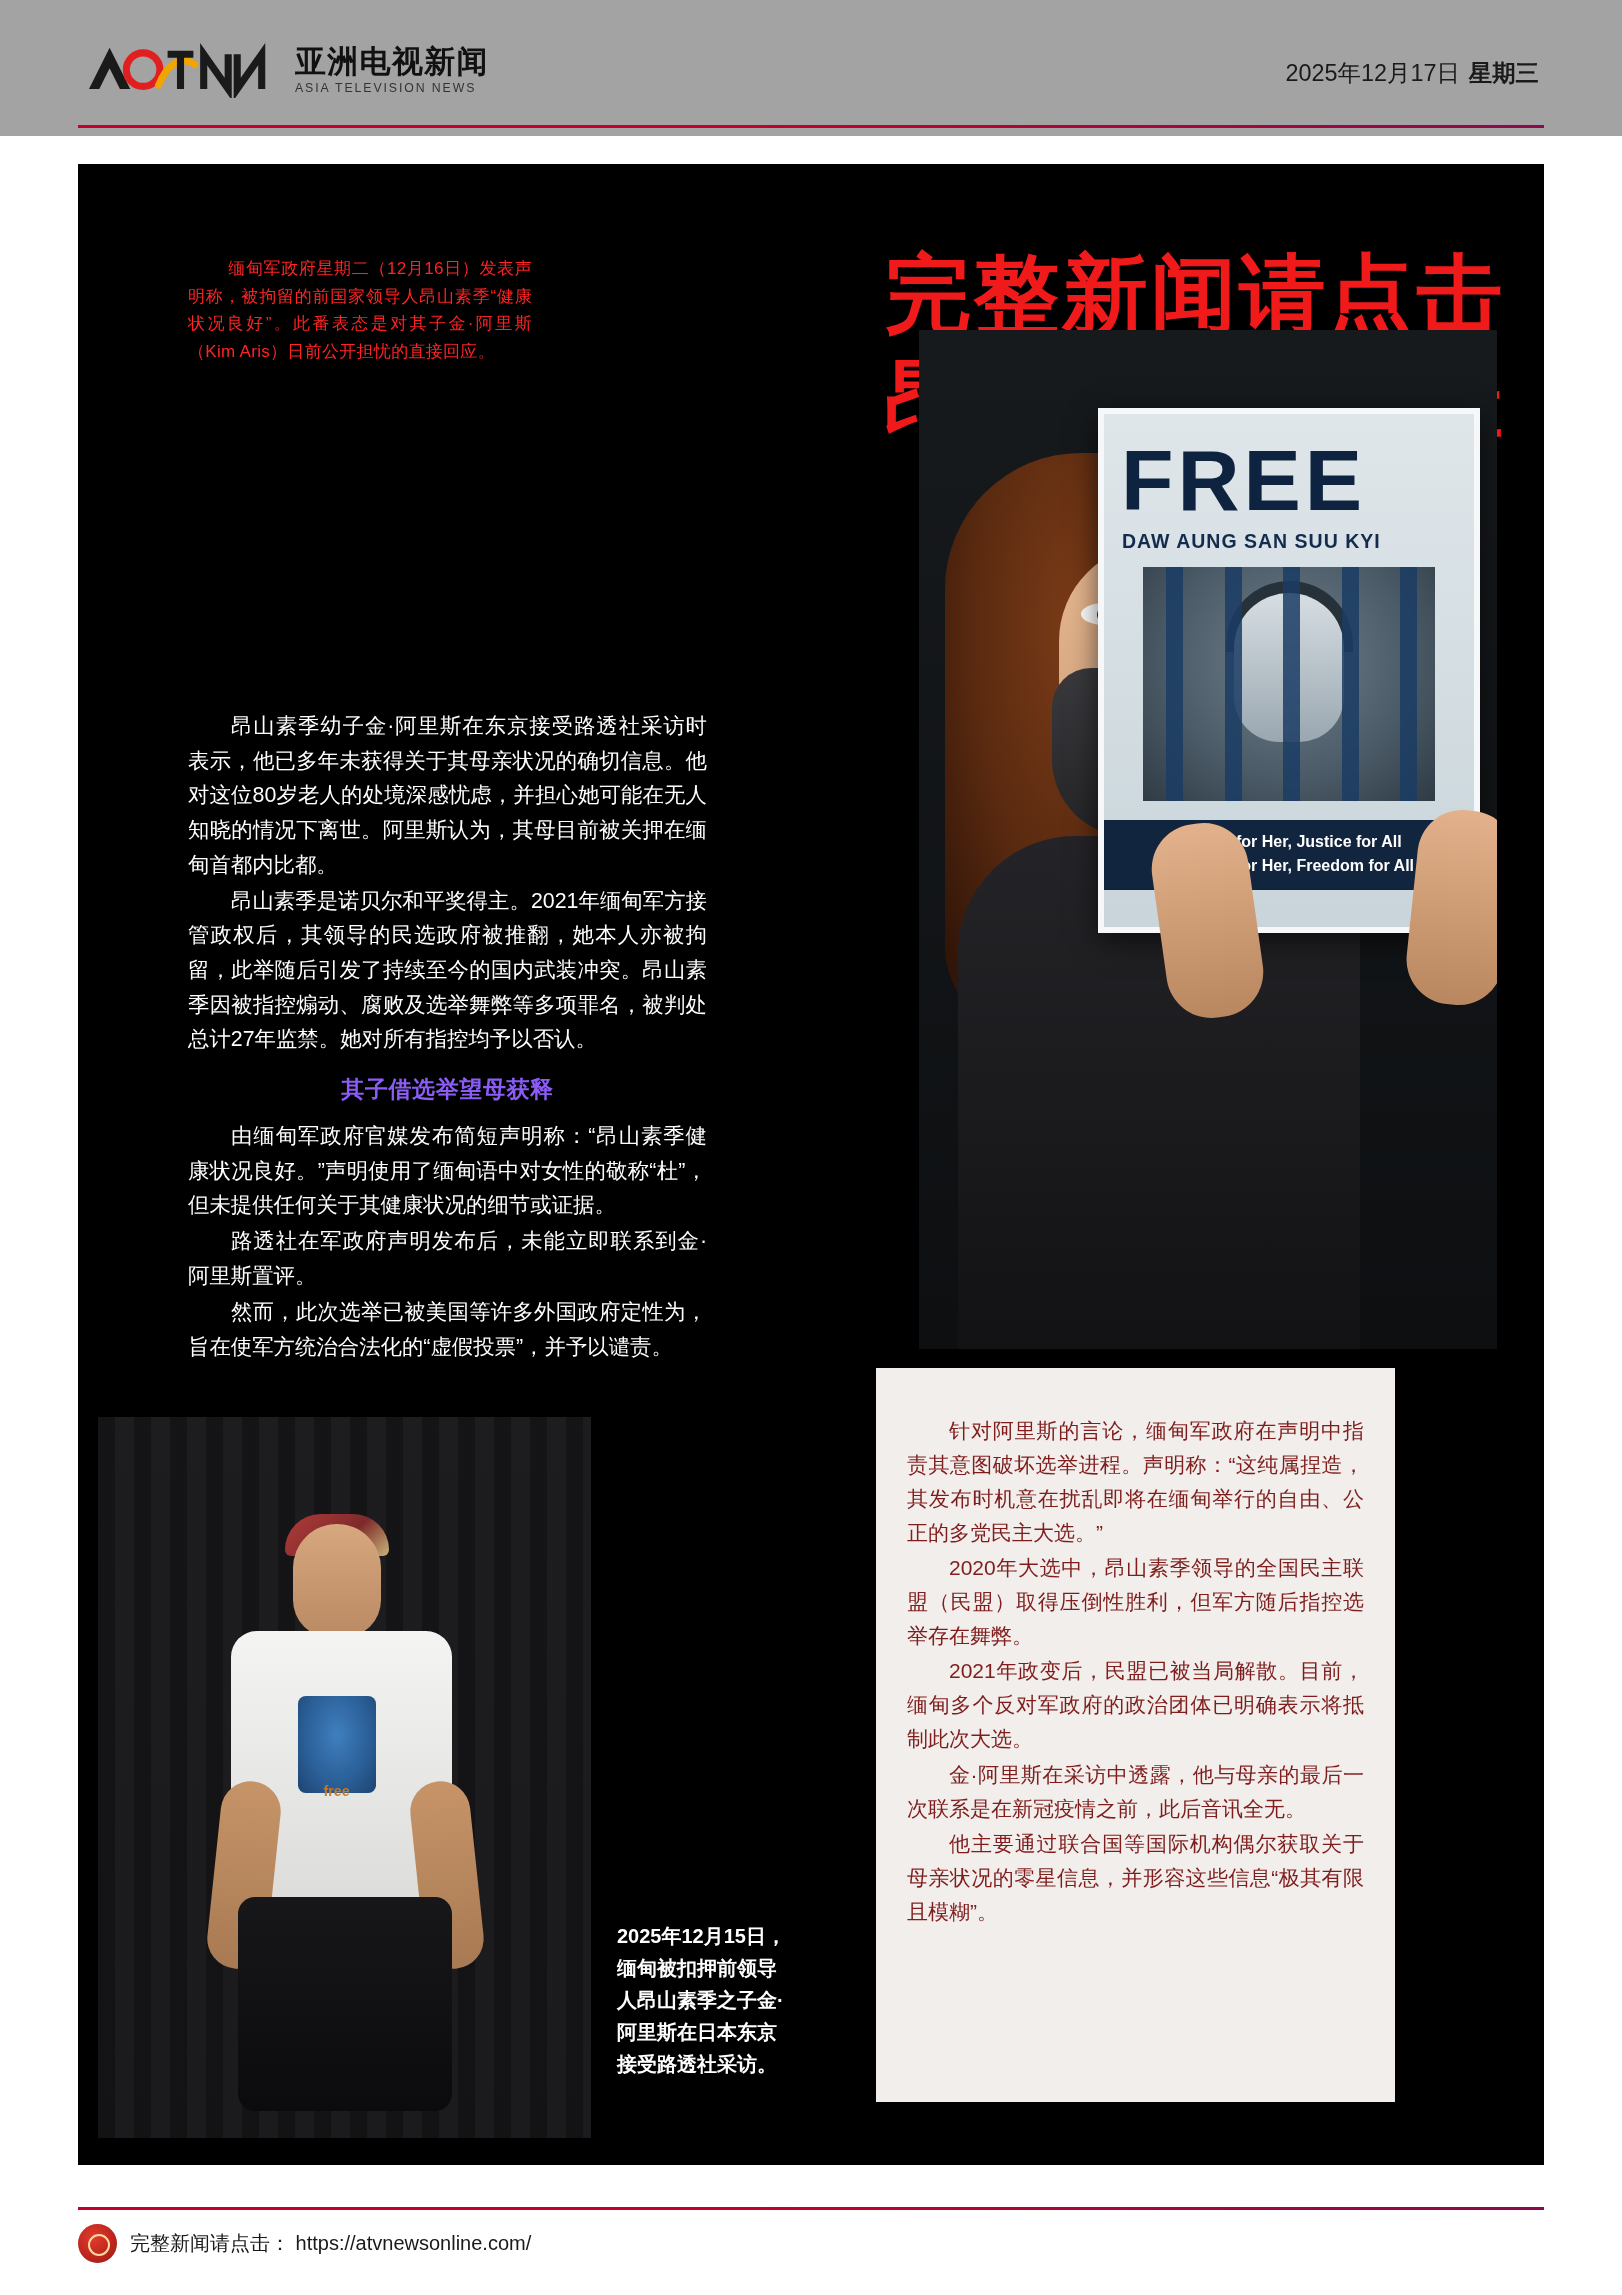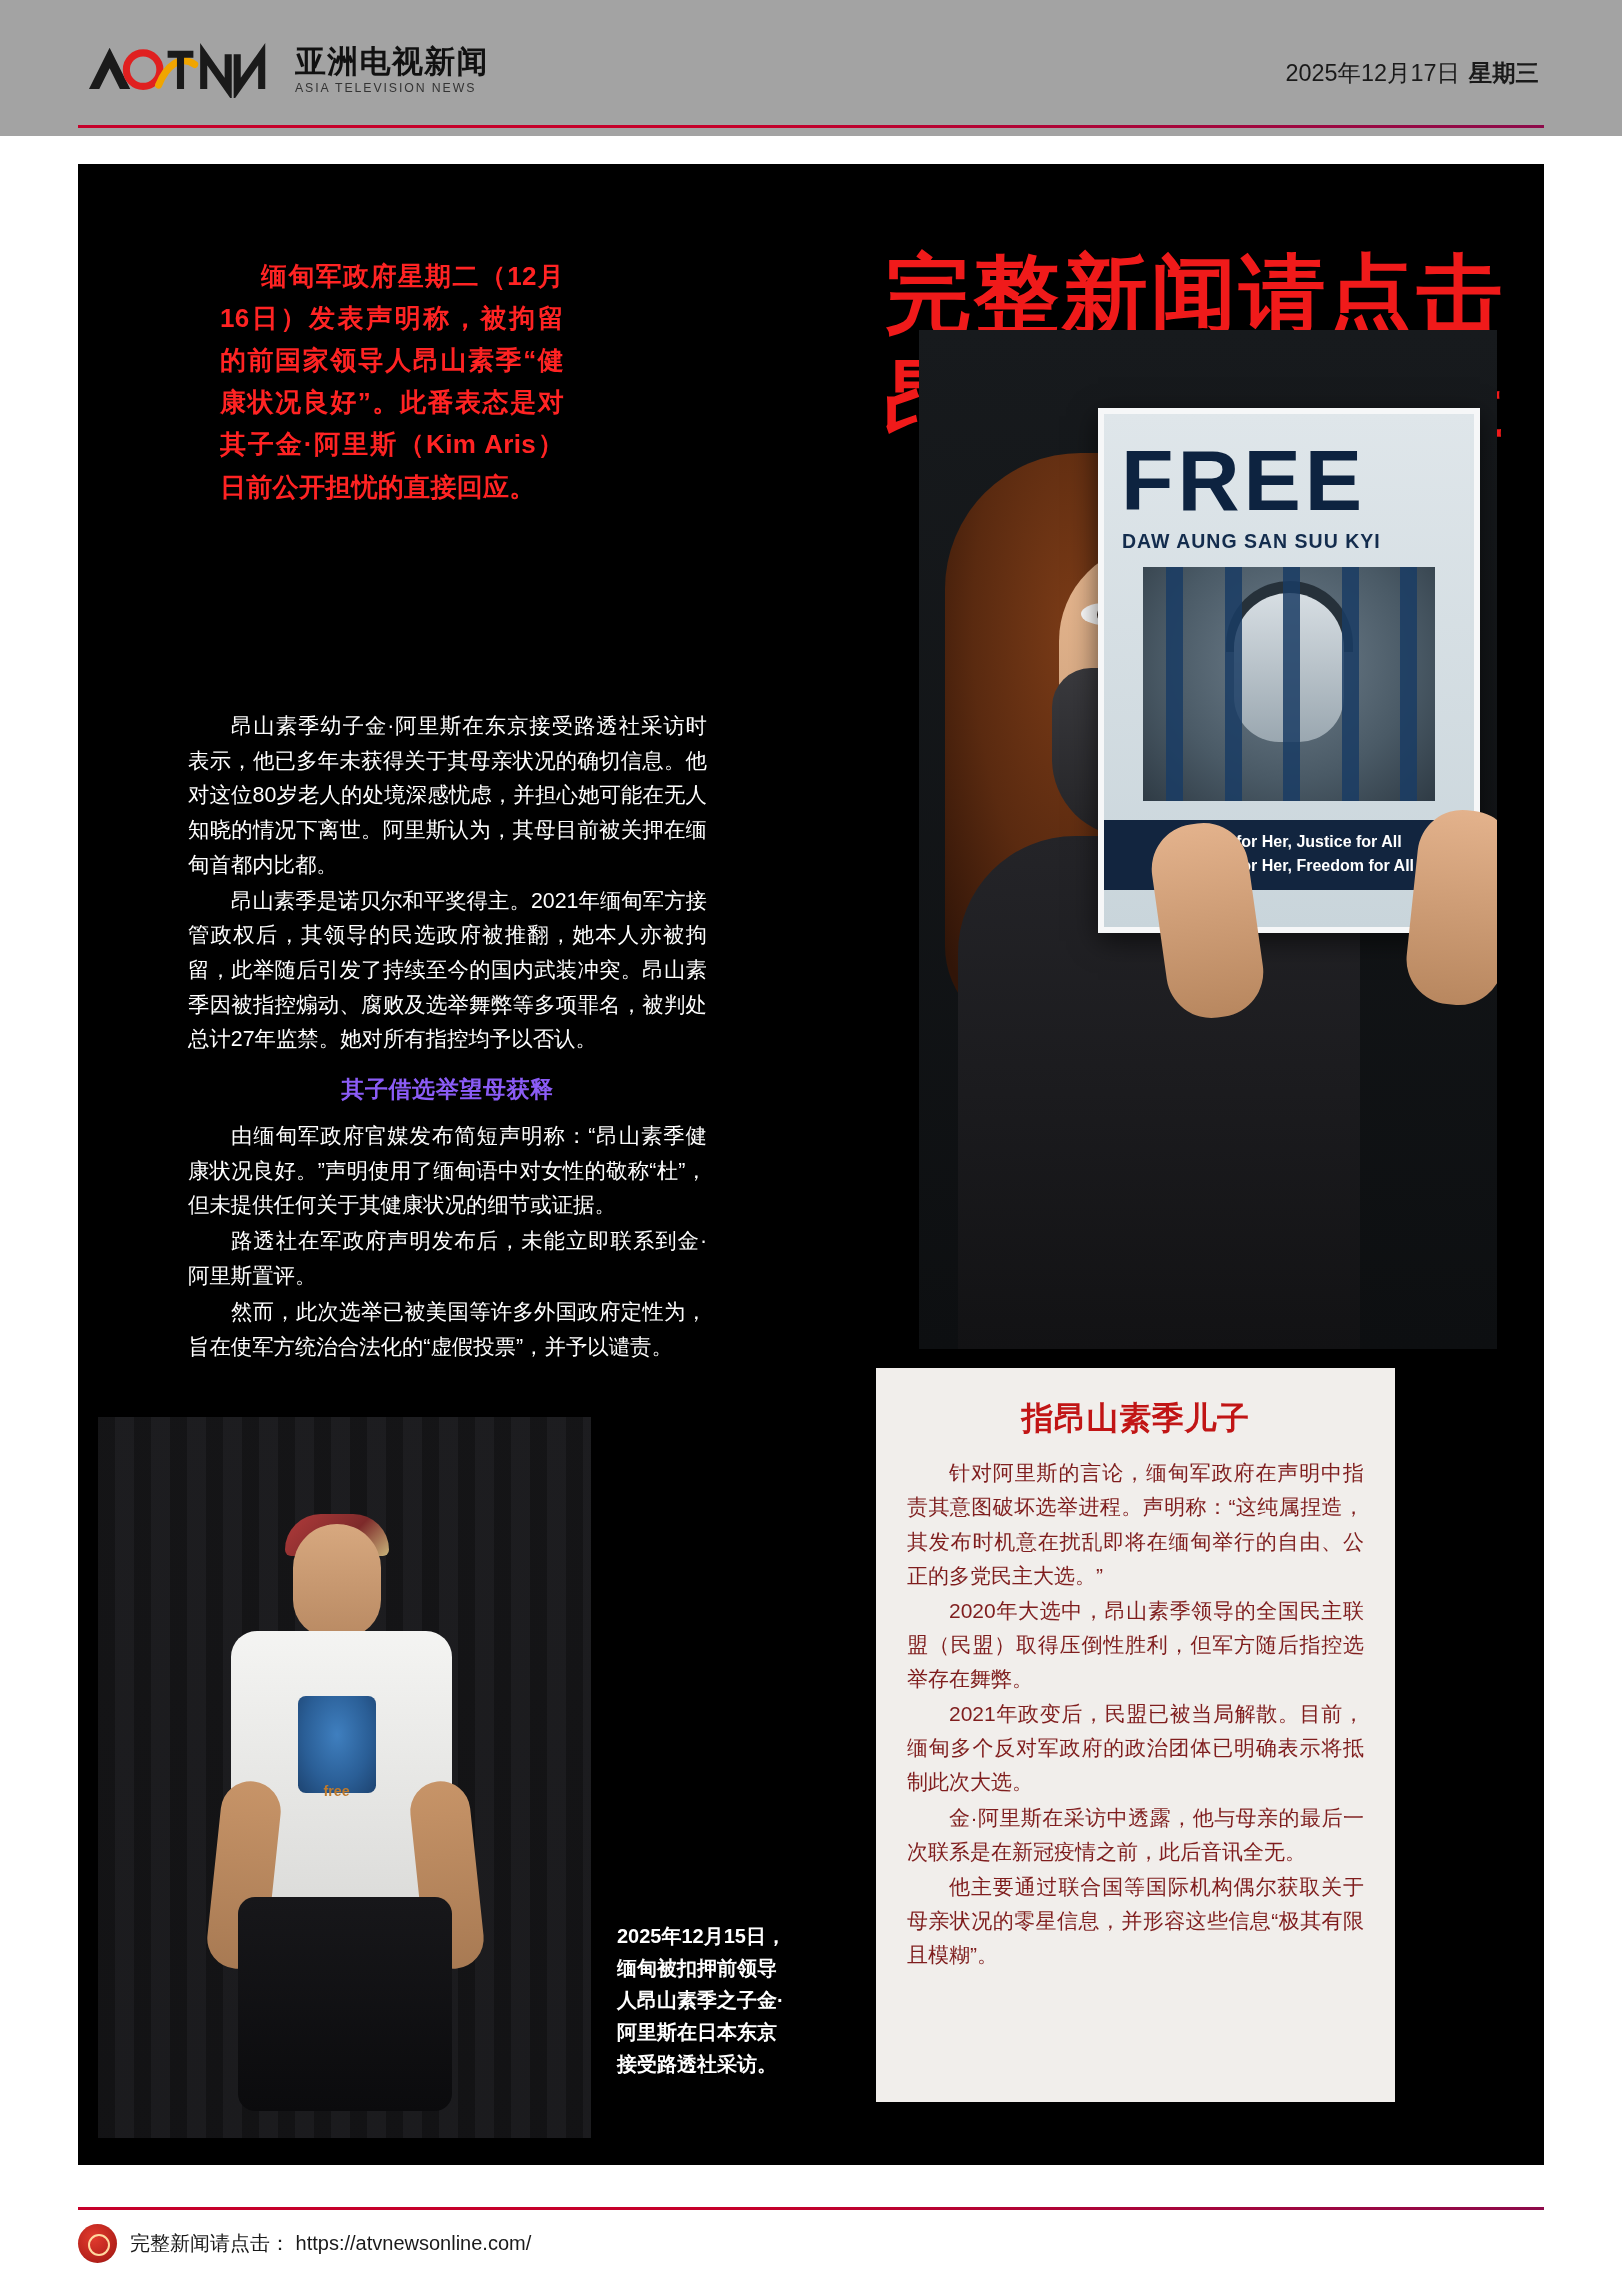--- a/index.html
+++ b/index.html
@@ -85,26 +85,25 @@
     overflow: hidden;
   }
 
   
   .kicker {
     position: absolute;
     left: 110px;
     top: 91px;
     width: 344px;
     color: #ff2323;
-    font-size: 26px;
-    font-weight: 700;
+    font-size: 17px;
+    font-weight: 400;
     line-height: 1.62;
     letter-spacing: 0.3px;
     text-align: justify;
-    margin-left: 32px;
   }
   .kicker .indent { display:inline-block; width: 40px; }
 
   
   .headline {
     position: absolute;
     right: 39px;
     top: 78px;
     width: 928px;
     text-align: right;
@@ -456,21 +455,20 @@
     </div>
     <div class="ps-arm l"></div>
     <div class="ps-arm r"></div>
     <div class="ps-legs"></div>
   </div>
 
   <div class="photo-caption">2025年12月15日，缅甸被扣押前领导人昂山素季之子金·阿里斯在日本东京接受路透社采访。</div>
 
   <div class="sidebox">
     <div class="sidebox-title">
-      <span>指昂山素季儿子</span>
     </div>
     <p>针对阿里斯的言论，缅甸军政府在声明中指责其意图破坏选举进程。声明称：“这纯属捏造，其发布时机意在扰乱即将在缅甸举行的自由、公正的多党民主大选。”</p>
     <p>2020年大选中，昂山素季领导的全国民主联盟（民盟）取得压倒性胜利，但军方随后指控选举存在舞弊。</p>
     <p>2021年政变后，民盟已被当局解散。目前，缅甸多个反对军政府的政治团体已明确表示将抵制此次大选。</p>
     <p>金·阿里斯在采访中透露，他与母亲的最后一次联系是在新冠疫情之前，此后音讯全无。</p>
     <p>他主要通过联合国等国际机构偶尔获取关于母亲状况的零星信息，并形容这些信息“极其有限且模糊”。</p>
   </div>
 
 </div>
 

